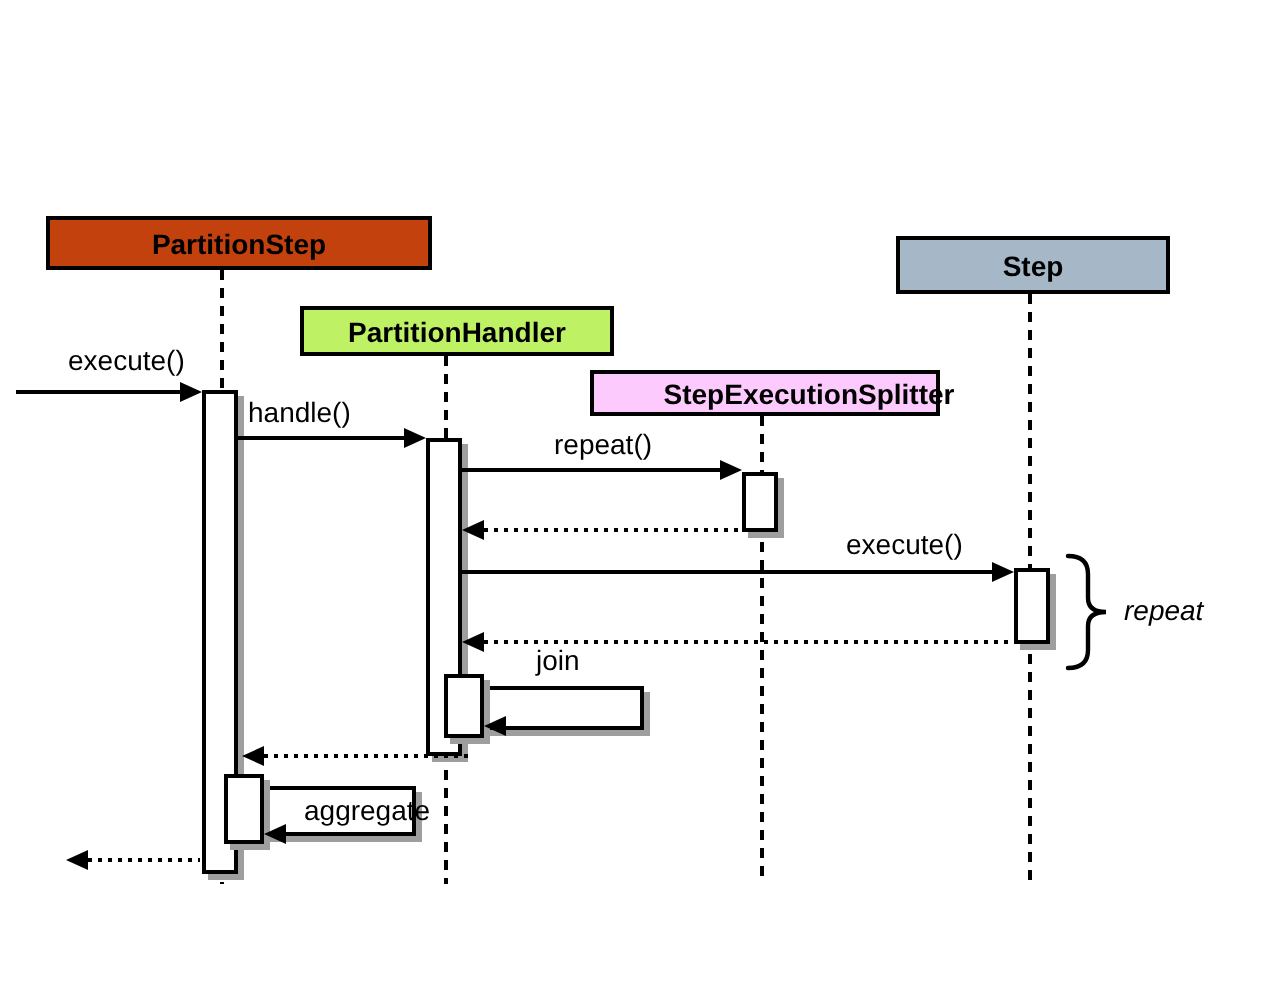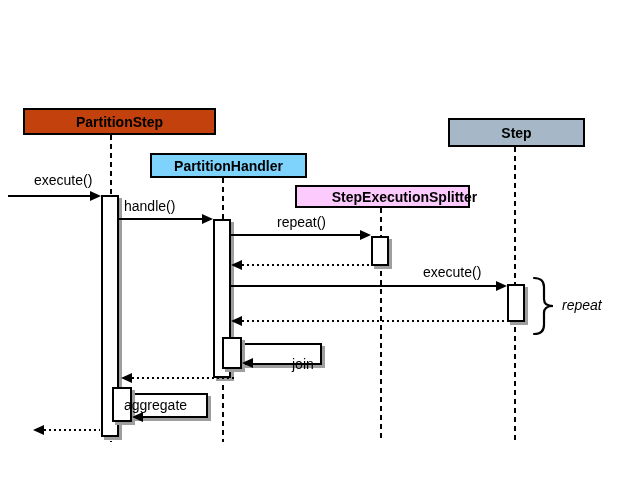--- a/index.html
+++ b/index.html
@@ -46,21 +46,21 @@
 <body>
 
 <div class="diagram">
 
   <div class="lifeline" style="left:110px; top:135px; height:307px;"></div>
   <div class="lifeline" style="left:222px; top:178px; height:264px;"></div>
   <div class="lifeline" style="left:380px; top:208px; height:234px;"></div>
   <div class="lifeline" style="left:514px; top:147px; height:295px;"></div>
 
   <div class="participant" style="left: 23px; top: 108px; width: 193px; height: 27px; background: #c2410c;">PartitionStep</div>
-  <div class="participant" style="left: 150px; top: 153px; width: 157px; height: 25px; background: #7dd3fc;">PartitionHandler</div>
+  <div class="participant" style="left: 150px; top: 153px; width: 157px; height: 25px; background: #bef264;">PartitionHandler</div>
   <div class="participant" style="left: 295px; top: 185px; width: 175px; height: 23px; background: rgb(252, 202, 252); padding-left: 44px;">StepExecutionSplitter</div>
   <div class="participant" style="left: 448px; top: 118px; width: 137px; height: 29px; background: rgb(166, 184, 200); text-align: right;">Step</div>
 
   <div class="loop" style="left:242px; top:343px; width:80px; height:22px;"></div>
   <div class="loop" style="left:132px; top:393px; width:76px; height:25px;"></div>
 
   <div class="act" style="left:101px; top:195px; width:18px; height:242px;"></div>
   <div class="act" style="left:213px; top:219px; width:18px; height:159px;"></div>
   <div class="act" style="left:371px; top:236px; width:18px; height:30px;"></div>
   <div class="act" style="left:507px; top:284px; width:18px; height:38px;"></div>
@@ -83,27 +83,27 @@
   <div class="dotline" style="left:242px; top:264px; width:129px;"></div>
 
   <div class="msgline" style="left:231px; top:285px; width:265px;"></div>
   <div class="arr-r" style="left:496px; top:281px;"></div>
   <div class="lbl" style="left:423px; top:264px;">execute()</div>
 
   <div class="arr-l" style="left:231px; top:316px;"></div>
   <div class="dotline" style="left:242px; top:320px; width:265px;"></div>
 
   <div class="arr-l" style="left:242px; top:358px;"></div>
-  <div class="lbl" style="left:292px; top:322px;margin-top:34px;">join</div>
+  <div class="lbl" style="left:268px; top:322px;">join</div>
 
   <div class="arr-l" style="left:121px; top:373px;"></div>
   <div class="dotline" style="left:132px; top:377px; width:105px;"></div>
 
   <div class="arr-l" style="left:132px; top:412px;"></div>
-  <div class="lbl" style="left:124px; top:397px;">aggregate</div>
+  <div class="lbl" style="left:152px; top:397px;">aggregate</div>
 
   <div class="arr-l" style="left:33px; top:425px;"></div>
   <div class="dotline" style="left:44px; top:429px; width:56px;"></div>
 
   <svg class="brace" style="left:531px; top:276px;" width="26" height="60" viewBox="0 0 26 60">
     <path d="M3,2 Q13,2 13,11 L13,23 Q13,30 22,30 Q13,30 13,37 L13,49 Q13,58 3,58" fill="none" stroke="#000" stroke-width="2.2" stroke-linecap="round"></path>
   </svg>
   <div class="lbl" style="left:562px; top:297px;font-style:italic;">repeat</div>
 
 </div>

